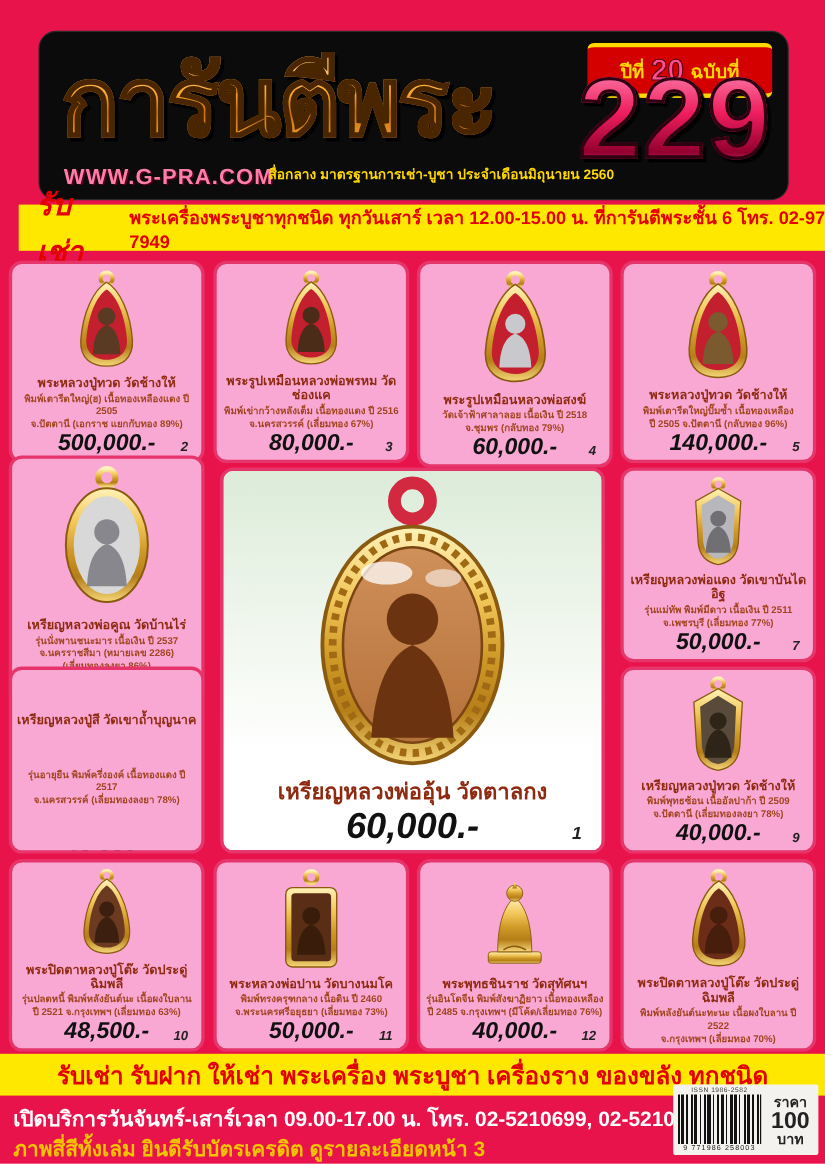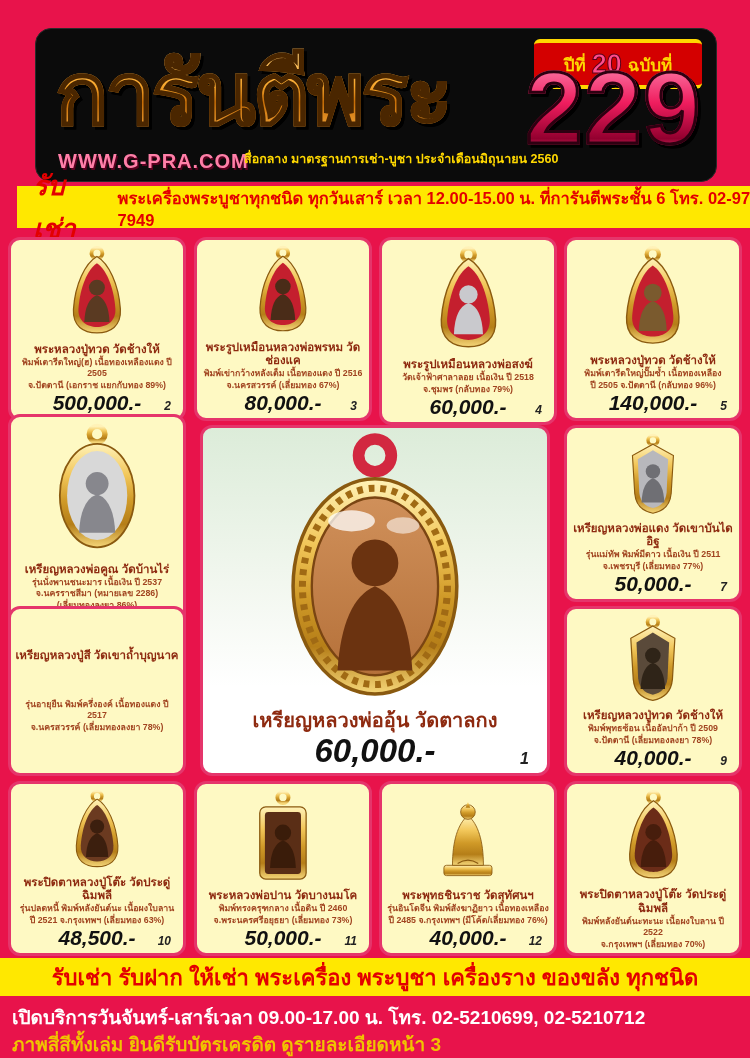--- a/index.html
+++ b/index.html
@@ -27,21 +27,21 @@
 
   
   .banner1{position:absolute;left:17px;top:186px;width:750px;height:42px;background:#ffe800;
     display:flex;align-items:center;padding-left:16px;box-sizing:border-box;gap:14px;}
   .banner1 .lead{color:#e30000;font-size:27px;font-weight:900;font-style:italic;}
   .banner1 .txt{color:#e30000;font-size:16.5px;font-weight:800;}
   .banner2{position:absolute;left:0;top:958px;width:750px;height:38px;background:#ffe800;
     display:flex;align-items:center;justify-content:center;color:#e30000;font-size:22px;font-weight:900;}
 
   
-  .card{position:absolute;background:#fef9c3;border:3px solid #e5356b;border-radius:12px;box-sizing:border-box;
+  .card{position:absolute;background:#f9a8d4;border:3px solid #e5356b;border-radius:12px;box-sizing:border-box;
     display:flex;flex-direction:column;padding:4px 4px 3px 4px;overflow:hidden;}
   .card .img{flex:1;display:flex;align-items:center;justify-content:center;min-height:0;}
   .card .img svg{height:100%;max-height:100%;}
   .card .ttl{text-align:center;color:#8e2a10;font-weight:800;font-size:11.5px;line-height:1.2;}
   .card .desc{text-align:center;color:#a14420;font-weight:700;font-size:8.8px;line-height:1.3;}
   .card .price-row{position:relative;text-align:center;}
   .card .price{font-size:21px;font-weight:900;font-style:italic;color:#111;}
   .card .num{position:absolute;right:8px;bottom:2px;font-size:12px;font-weight:800;font-style:italic;color:#222;}
   .card.center{background:linear-gradient(180deg,#dcecd9 0%,#f2f7ef 45%,#ffffff 75%);}
   .card.center .ttl{font-size:20px;}
@@ -501,15 +501,27 @@
         <div>พิมพ์หลังยันต์นะทะนะ เนื้อผงใบลาน ปี 2522</div>
         <div>จ.กรุงเทพฯ (เลี่ยมทอง 70%)</div>
       </div>
   </div>
 
   <div class="banner2">รับเช่า รับฝาก ให้เช่า พระเครื่อง พระบูชา เครื่องราง ของขลัง ทุกชนิด</div>
 
   <div class="footer">
     <div class="f-line1">เปิดบริการวันจันทร์-เสาร์เวลา 09.00-17.00 น. โทร. 02-5210699, 02-5210712</div>
     <div class="f-line2">ภาพสี่สีทั้งเล่ม ยินดีรับบัตรเครดิต ดูรายละเอียดหน้า 3</div>
+    <div class="bc-box">
+      <div class="bc-left">
+        <div class="bc-issn">ISSN 1986-2582</div>
+        <div class="bc-bars"></div>
+        <div class="bc-digits">9 771986 258003</div>
+      </div>
+      <div class="bc-price">
+        <span class="p-label">ราคา</span>
+        <span class="p-value">100</span>
+        <span class="p-unit">บาท</span>
+      </div>
+    </div>
   </div>
 
 </div>
 
 </body></html>

